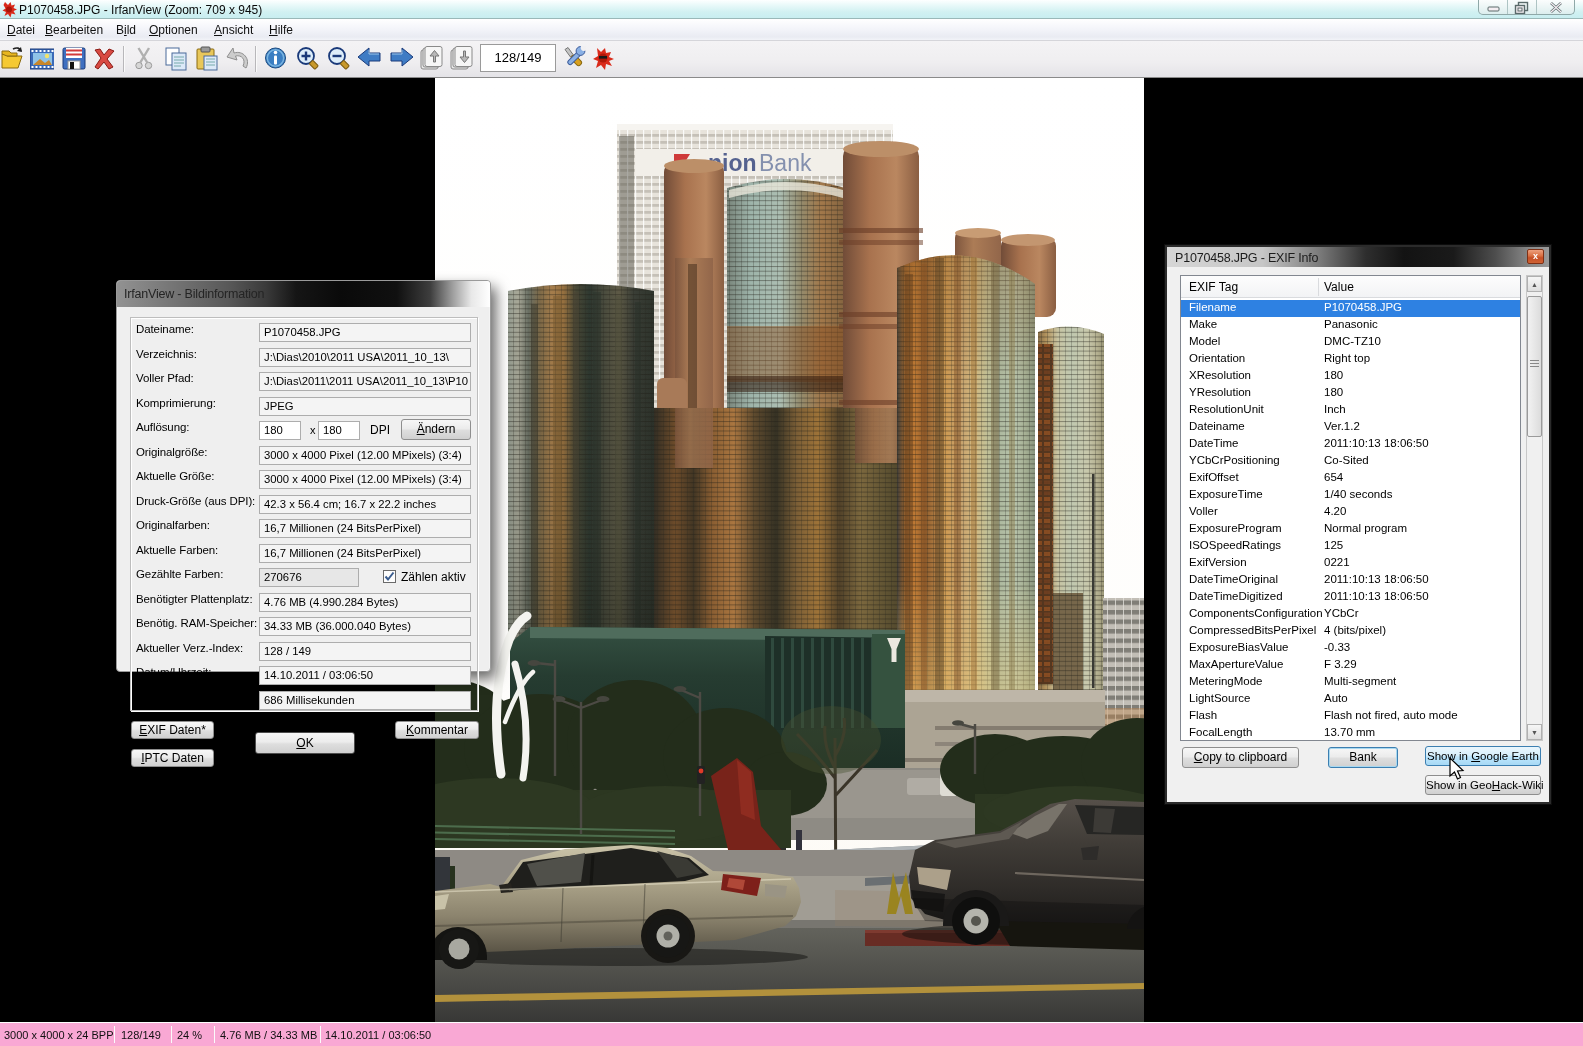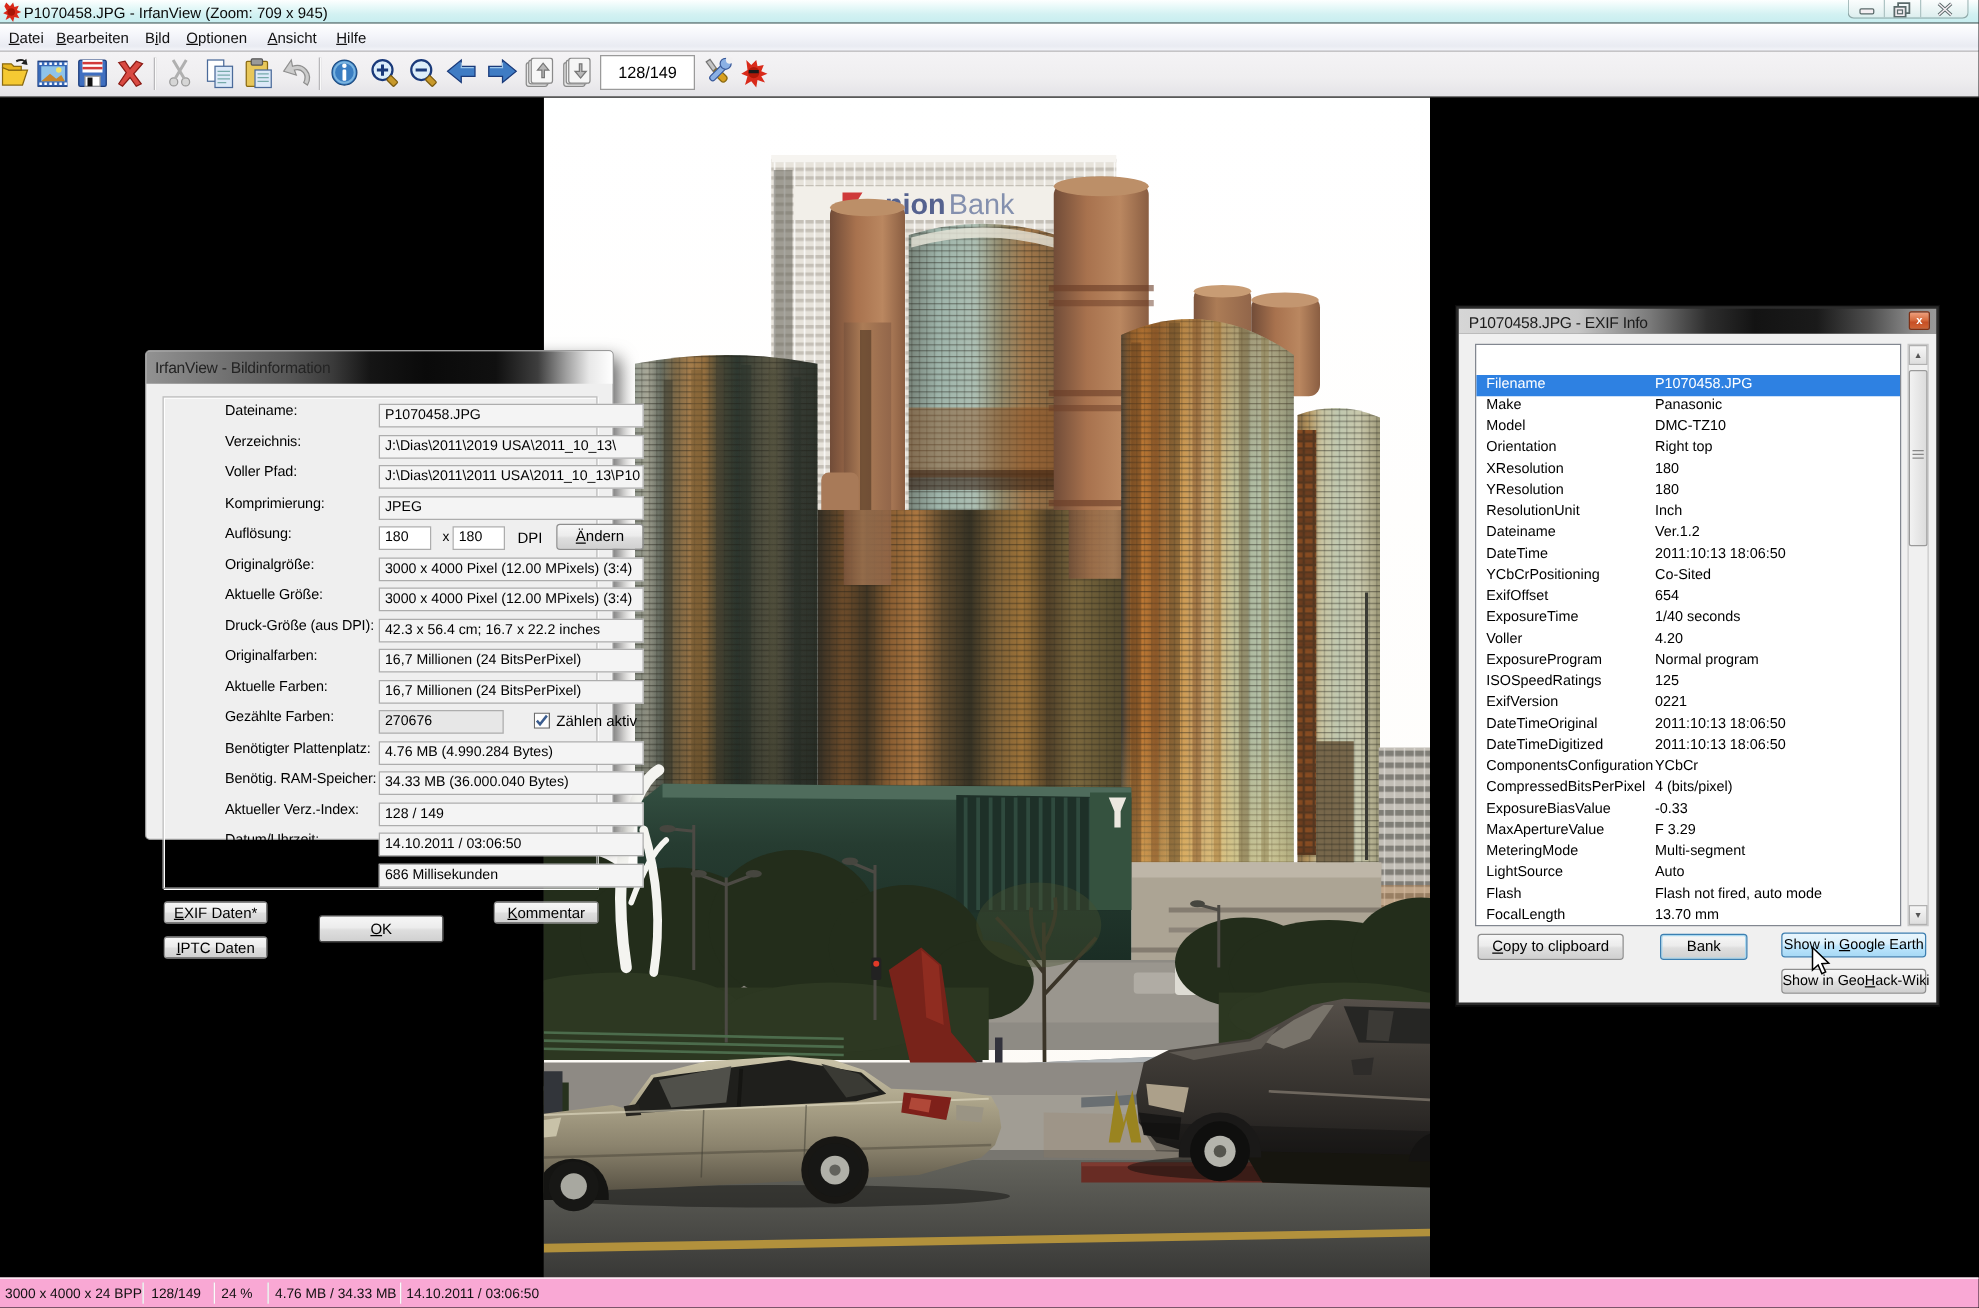--- a/index.html
+++ b/index.html
@@ -28,21 +28,21 @@
   #photo { left:435px; top:0px; width:709px; height:944px; }
   #statusbar { left:0; top:1022px; width:1583px; height:36px; background:#f9a8d4;
     border-top:1px solid #fcfcfc; font-size:11px; color:#111; }
   .sfield { position:absolute; top:6px; white-space:nowrap; }
   .ssep { position:absolute; top:3px; width:1px; height:17px; background:#bcbcbc; border-right:1px solid #fbfbfb; }
   .btn { position:absolute; font-size:12px; color:#000; text-align:center; white-space:nowrap;
     background:linear-gradient(180deg,#f7f7f7 0%,#ececec 45%,#dedede 55%,#d0d0d0 100%);
     border:1px solid #8e8e8e; border-radius:3px; }
   #dlg1 { left:116px; top:280px; width:375px; height:392px; border-radius:4px;
     border:1px solid #9a9a9a; background:#efefef;
-    box-shadow:5px 7px 14px rgba(0,0,0,0.6), 0 0 0 1px rgba(255,255,255,0.35) inset;padding-left:44px; }
+    box-shadow:5px 7px 14px rgba(0,0,0,0.6), 0 0 0 1px rgba(255,255,255,0.35) inset; }
   #dlg1title { left:0; top:0; width:373px; height:26px; border-radius:3px 3px 0 0;
     background:linear-gradient(90deg,#929292 0%,#757575 15%,#585858 30%,#3a3a3a 40%,#151515 48%,#0a0a0a 60%,#101010 75%,#3e3e3e 84%,#9e9e9e 90%,#e8e8e8 95%,#ffffff 100%); }
   #dlg1title span { position:absolute; left:7px; top:6px; font-size:12.5px; color:#242424; letter-spacing:-0.2px; }
   #dlg1 .grp { position:absolute; left:13px; top:36px; width:348px; height:394px;
     border:1px solid #bdbdbd; box-shadow:1px 1px 0 #ffffff inset, 1px 1px 0 #ffffff; }
   .frow { position:absolute; font-size:12px; color:#000; }
   .flabel { position:absolute; left:19px; white-space:nowrap; font-size:11.5px; letter-spacing:-0.1px; }
   .fbox { position:absolute; left:142px; width:212px; height:19px; background:#f4f4f4;
     border:1px solid #adadad; font-size:11.3px; line-height:17px; padding-left:4px; color:#000;
     white-space:nowrap; overflow:hidden; }
@@ -592,21 +592,21 @@
     <div class="abs" id="dlg1title">
       <span>IrfanView - Bildinformation</span>
     </div>
     <div class="grp"></div>
 <div class="frow" style="top:42.0px">
       <span class="flabel">Dateiname:</span>
       <span class="fbox">P1070458.JPG</span>
     </div>
 <div class="frow" style="top:66.5px">
       <span class="flabel">Verzeichnis:</span>
-      <span class="fbox">J:\Dias\2011\2019 USA\2011_10_13\</span>
+      <span class="fbox">J:\Dias\2010\2011 USA\2011_10_13\</span>
     </div>
 <div class="frow" style="top:91.0px">
       <span class="flabel">Voller Pfad:</span>
       <span class="fbox">J:\Dias\2011\2011 USA\2011_10_13\P10</span>
     </div>
 <div class="frow" style="top:115.5px">
       <span class="flabel">Komprimierung:</span>
       <span class="fbox">JPEG</span>
     </div>
 <div class="frow" style="top:140.0px">
@@ -671,20 +671,25 @@
     <span class="btn" style="left:138px;top:451px;width:100px;height:22px;line-height:20px;border-color:#4d4d4d"><u>O</u>K</span>
     <span class="btn" style="left:278px;top:440px;width:84px;height:18px;line-height:16px"><u>K</u>ommentar</span>
   </div>
   <div class="abs" id="dlg2">
     <div class="abs" id="dlg2title">
       <span>P1070458.JPG - EXIF Info</span>
       <div id="dlg2close">x</div>
     </div>
     <div class="abs" id="dlg2body">
       <div id="extable">
+        <div id="exhead">
+          <span style="position:absolute;left:8px;top:4px">EXIF Tag</span>
+          <span style="position:absolute;left:143px;top:4px">Value</span>
+          <div style="position:absolute;left:137px;top:2px;width:1px;height:18px;background:#d9dbde"></div>
+        </div>
 <div class="exrow exsel" style="top:24px">
           <i>Filename</i>
           <b>P1070458.JPG</b>
         </div>
 <div class="exrow" style="top:41px">
           <i>Make</i>
           <b>Panasonic</b>
         </div>
 <div class="exrow" style="top:58px">
           <i>Model</i>

